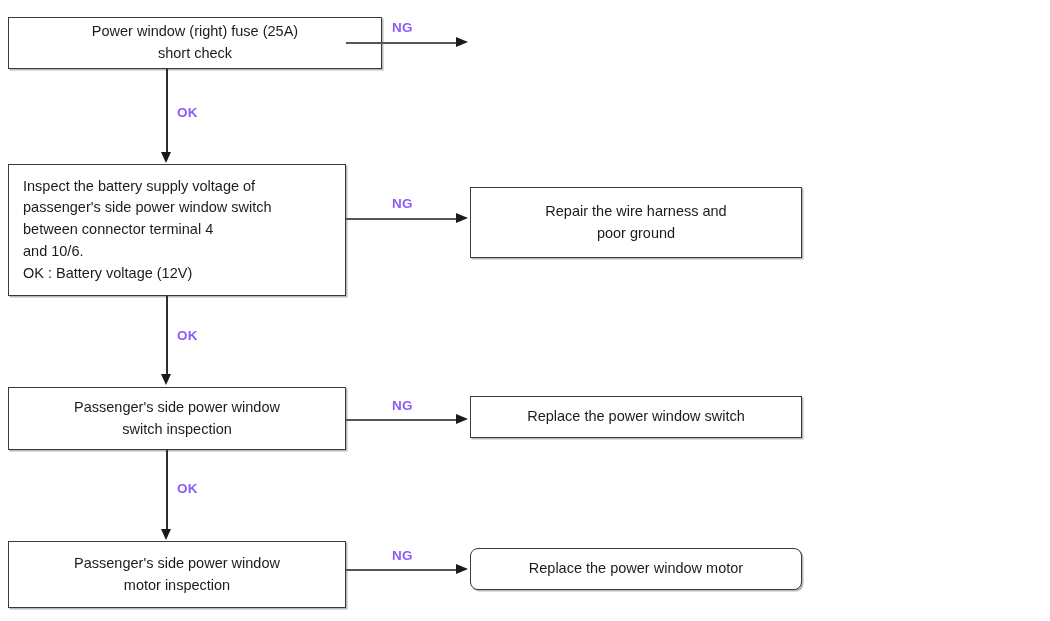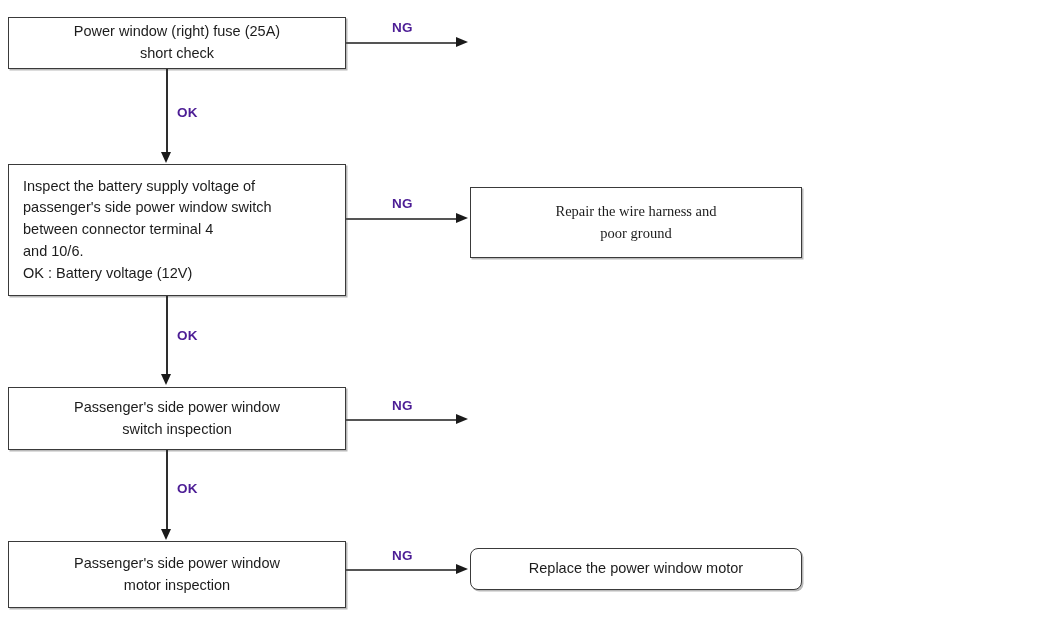--- a/index.html
+++ b/index.html
@@ -68,31 +68,31 @@
     width: 0;
     height: 0;
     border-top: 5.5px solid transparent;
     border-bottom: 5.5px solid transparent;
     border-left: 12px solid #1a1a1a;
   }
   .edge-label {
     position: absolute;
     font-size: 13.5px;
     font-weight: bold;
-    color: #4c1d95;
+    color: #8b5cf6;
     letter-spacing: 0.2px;
     white-space: nowrap;
   }
 </style>
 </head>
 <body>
 
 <div id="canvas">
 
-  <div class="node" style="left:8px; top:17px; width:338px; height:52px;">
+  <div class="node" style="left:8px; top:17px; width:374px; height:52px;">
     <span class="node-text">Power window (right) fuse (25A)
 short check</span>
   </div>
 
 
   <div class="conn-h" style="left:346px; top:42px; width:112px;"></div>
   <div class="arrow-right" style="left:456px; top:37px;"></div>
   <div class="edge-label" style="left:392px; top:20px;">NG</div>
 
   <div class="conn-v" style="left:166px; top:69px; height:84px;"></div>
@@ -100,38 +100,41 @@
   <div class="edge-label" style="left:177px; top:105px;">OK</div>
 
   <div class="node align-left" style="left:8px; top:164px; width:338px; height:132px;">
     <span class="node-text">Inspect the battery supply voltage of
 passenger's side power window switch
 between connector terminal 4
 and 10/6.
 OK : Battery voltage (12V)</span>
   </div>
 
-  <div class="node" style="left:470px; top:187px; width:332px; height:71px;font-family:Liberation Serif, serif;">
+  <div class="node" style="left:470px; top:187px; width:332px; height:71px;">
     <span class="node-text">Repair the wire harness and
 poor ground</span>
   </div>
 
   <div class="conn-h" style="left:346px; top:218px; width:112px;"></div>
   <div class="arrow-right" style="left:456px; top:213px;"></div>
   <div class="edge-label" style="left:392px; top:196px;">NG</div>
 
   <div class="conn-v" style="left:166px; top:296px; height:79px;"></div>
   <div class="arrow-down" style="left:161.3px; top:374px;"></div>
   <div class="edge-label" style="left:177px; top:328px;">OK</div>
 
   <div class="node" style="left:8px; top:387px; width:338px; height:63px;">
     <span class="node-text">Passenger's side power window
 switch inspection</span>
   </div>
 
+  <div class="node" style="left:470px; top:396px; width:332px; height:42px;">
+    <span class="node-text">Replace the power window switch</span>
+  </div>
 
   <div class="conn-h" style="left:346px; top:419px; width:112px;"></div>
   <div class="arrow-right" style="left:456px; top:414px;"></div>
   <div class="edge-label" style="left:392px; top:398px;">NG</div>
 
   <div class="conn-v" style="left:166px; top:450px; height:80px;"></div>
   <div class="arrow-down" style="left:161.3px; top:529px;"></div>
   <div class="edge-label" style="left:177px; top:481px;">OK</div>
 
   <div class="node" style="left:8px; top:541px; width:338px; height:67px;">

